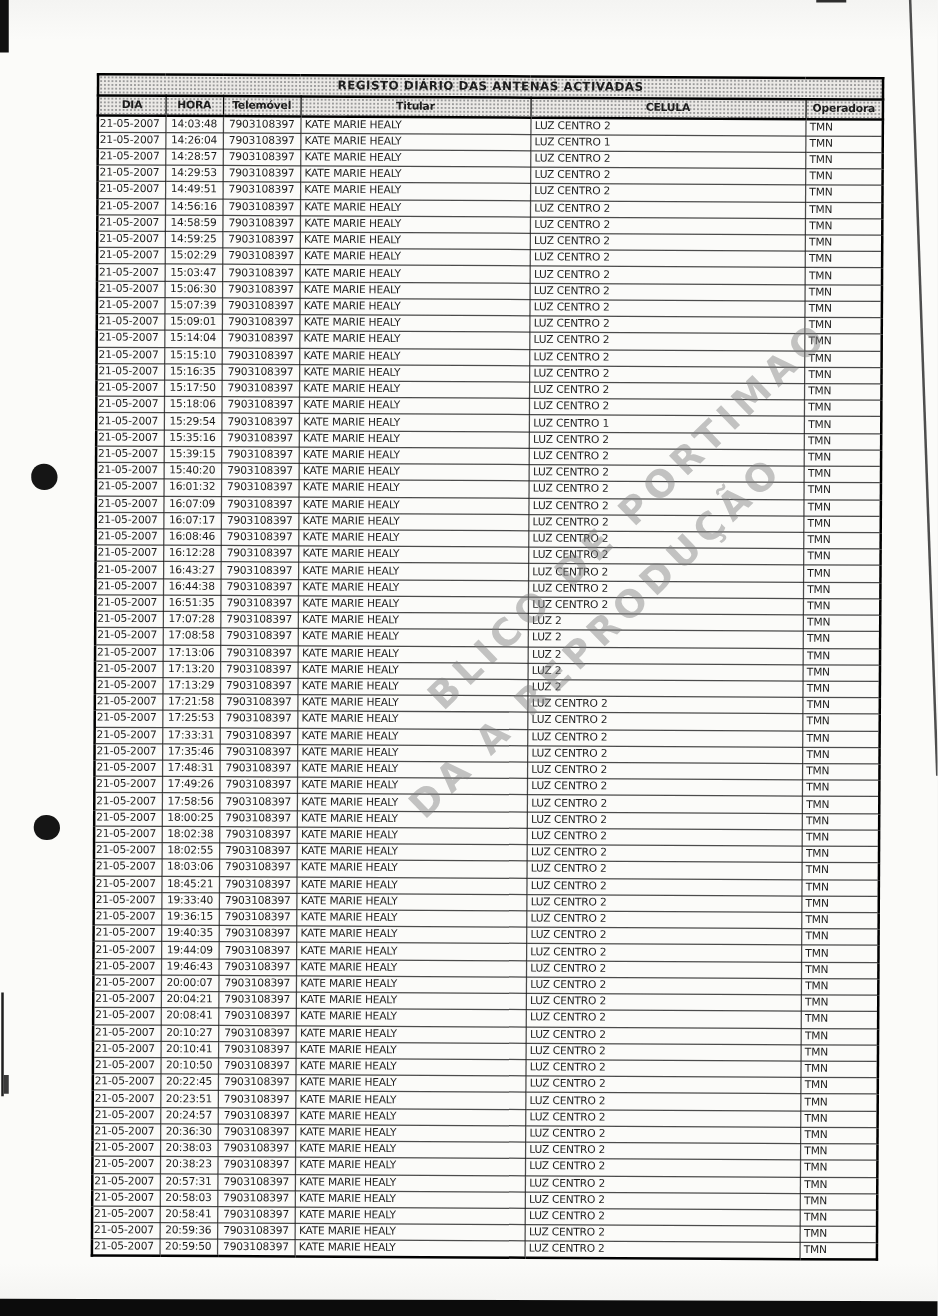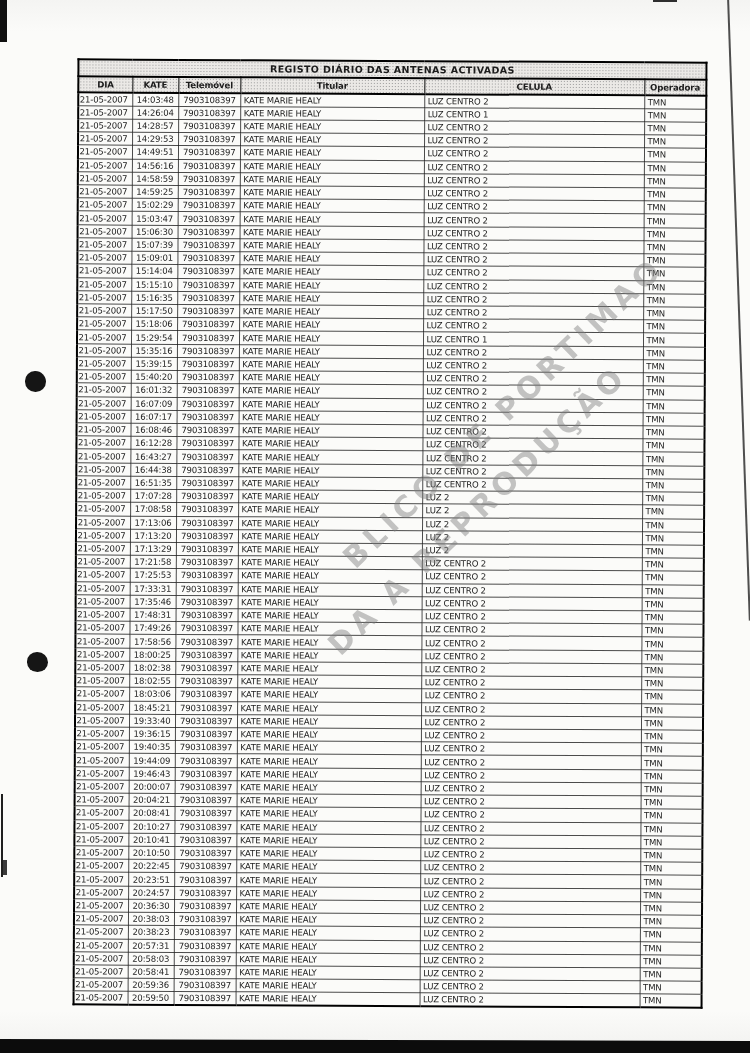--- a/index.html
+++ b/index.html
@@ -87,21 +87,21 @@
         <col style="width:184px">
           <col style="width:220px">
           <col style="width:62px">
       </colgroup>
       <thead>
         <tr class="title-row">
           <th colspan="6">REGISTO DIÁRIO DAS ANTENAS ACTIVADAS</th>
         </tr>
         <tr class="head-row">
           <th>DIA</th>
-          <th>KATE</th>
+          <th>HORA</th>
           <th>Telemóvel</th>
           <th>Titular</th>
           <th>CELULA</th>
           <th>Operadora</th>
         </tr>
       </thead>
       <tbody>
           <tr>
             <td class="ar">21-05-2007</td>
             <td class="ar">14:03:48</td>

